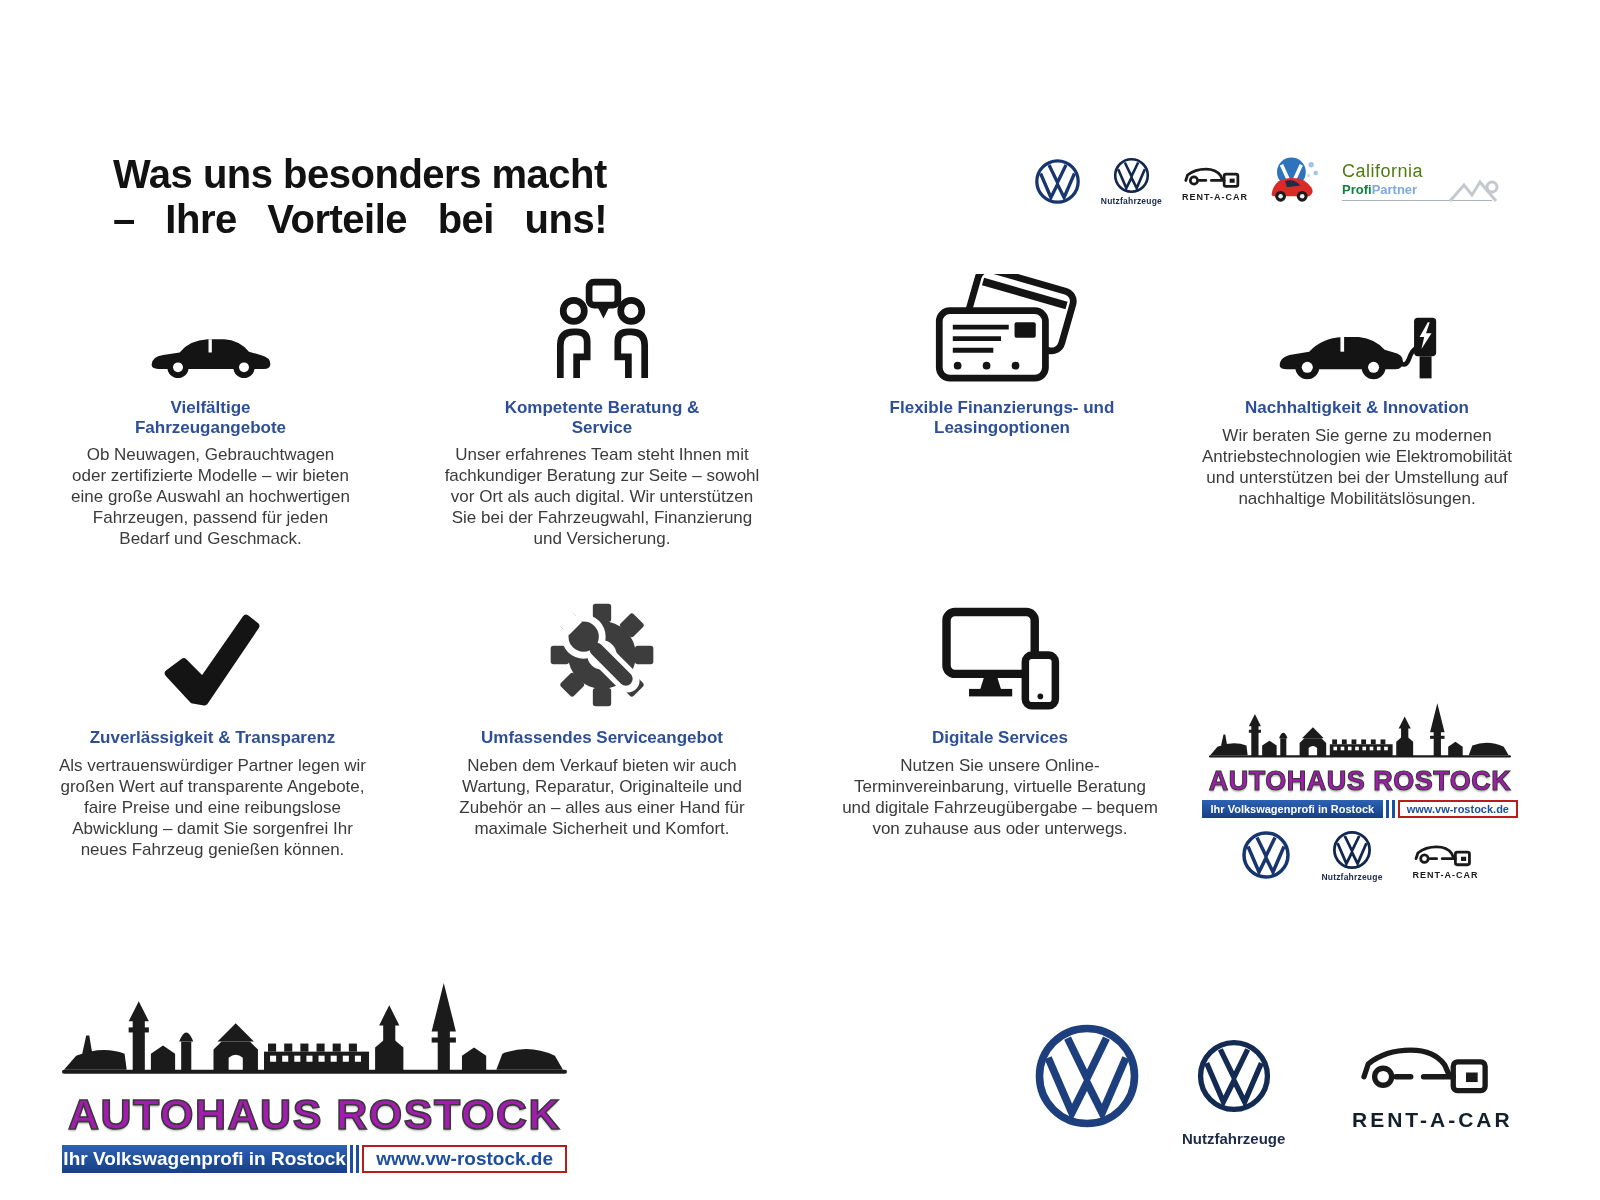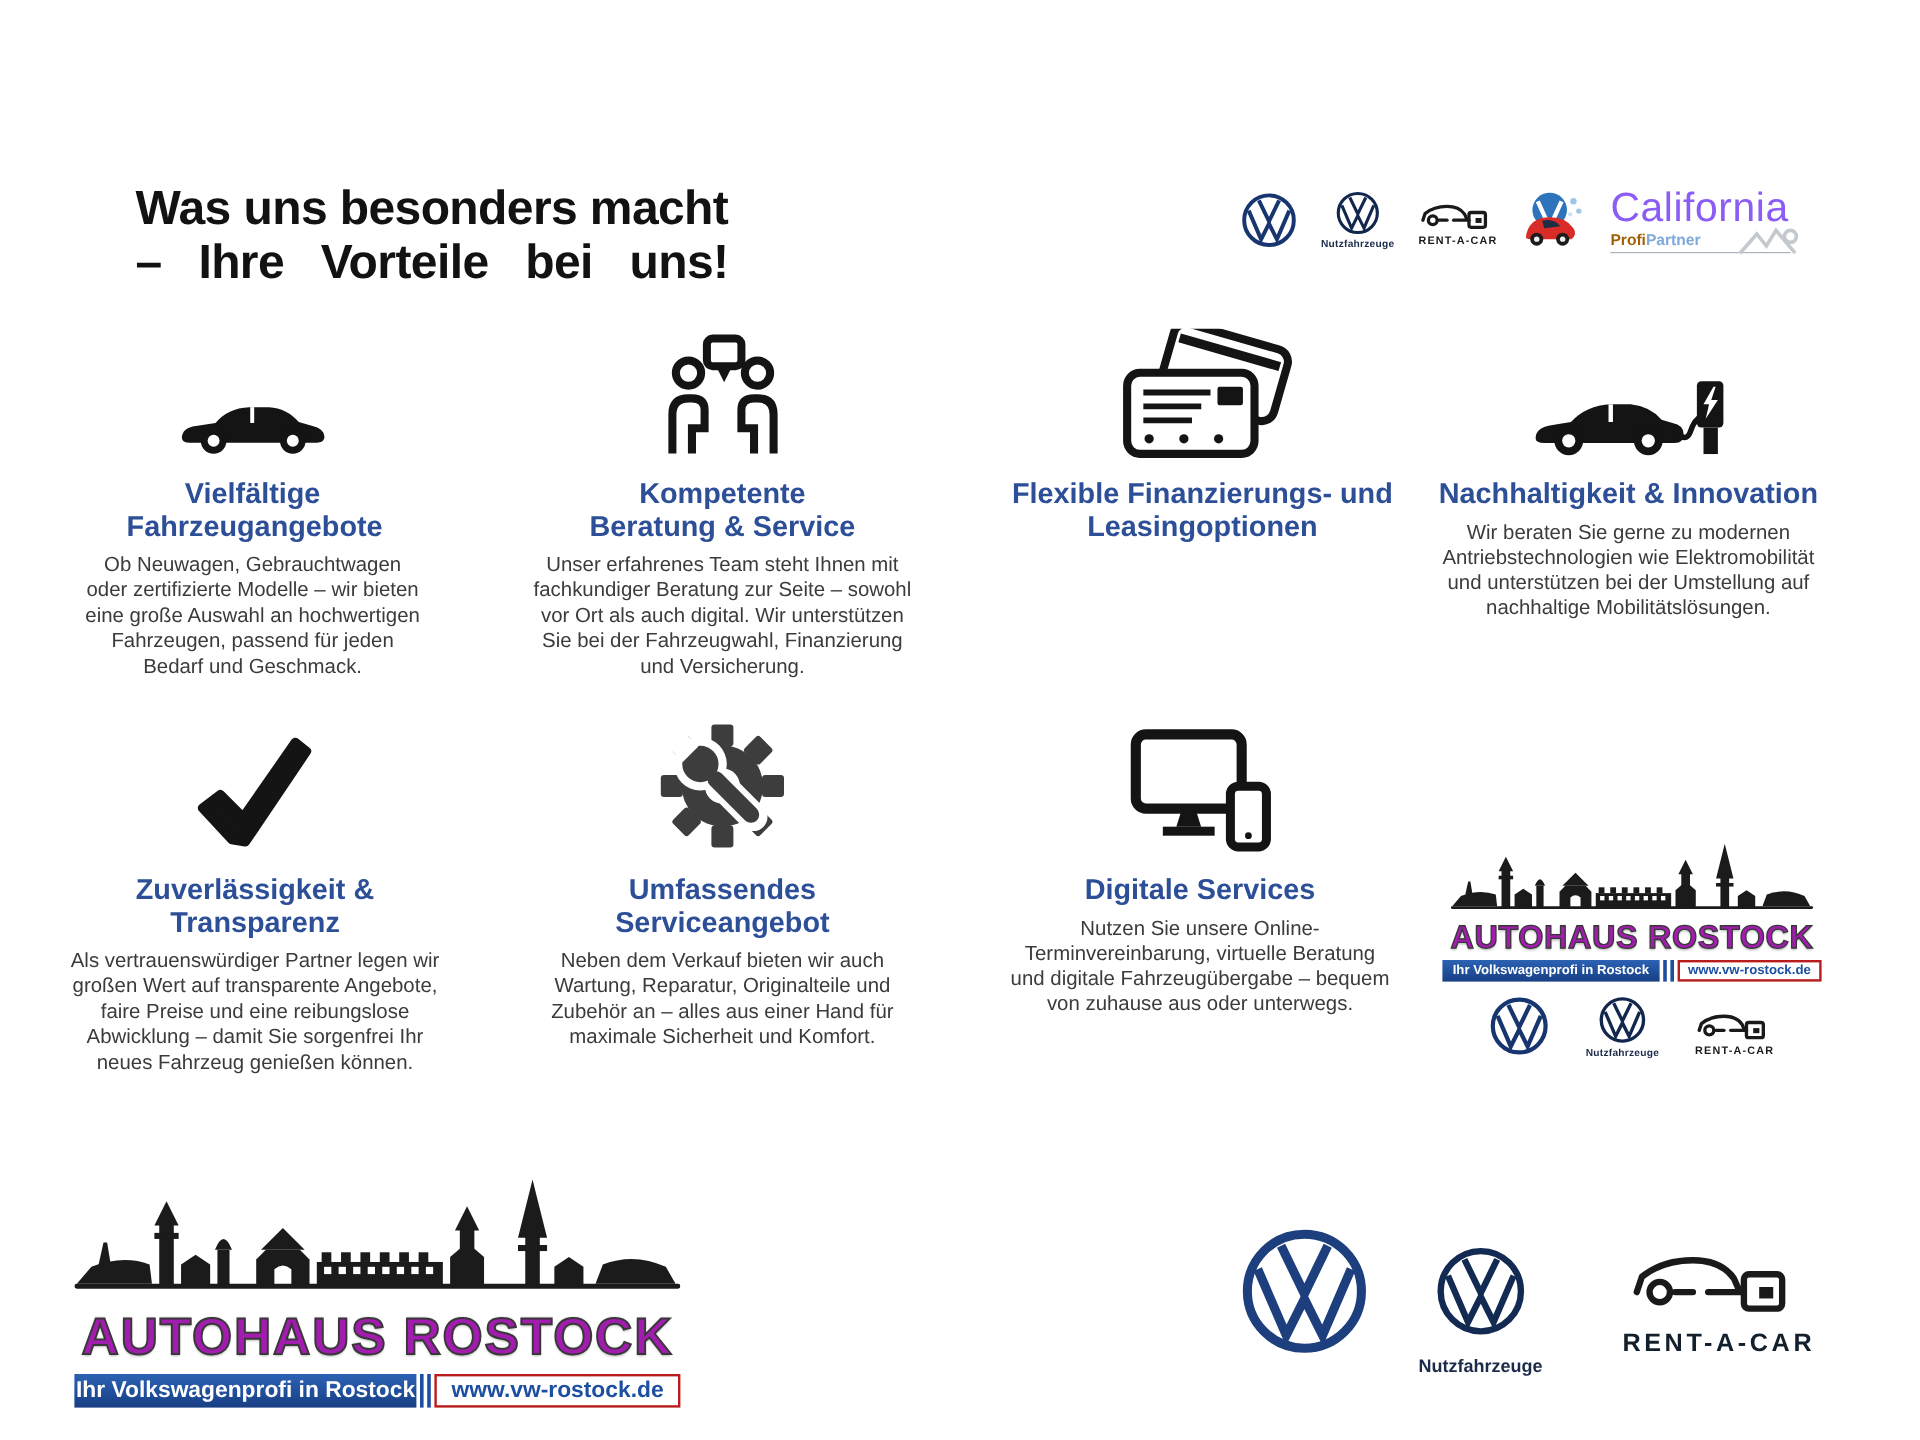--- a/index.html
+++ b/index.html
@@ -16,31 +16,31 @@
 
   
   .header-logos { position:absolute; top:156px; right:108px; display:flex; align-items:center; gap:20px; }
   .logo-col { display:flex; flex-direction:column; align-items:center; }
   .vw { display:block; }
   .vw-blue  { color:#17356f; }
   .vw-dark  { color:#12274e; }
   .micro-label { font-size:8.5px; font-weight:bold; color:#1c2b4a; margin-top:2px; letter-spacing:0.2px; }
   .rac-label { font-size:9px; font-weight:bold; color:#1a1a1a; letter-spacing:1px; margin-top:2px; }
   .california { display:flex; flex-direction:column; line-height:1; position:relative; }
-  .california .cal-name { font-size:34px; color:#8b5cf6; letter-spacing:0.5px; }
+  .california .cal-name { font-size:18px; color:#4d7c0f; letter-spacing:0.5px; }
   .california .cal-sub { font-size:13px; font-weight:bold; margin-top:3px; border-bottom:1.5px solid #aab2ba; padding-bottom:4px; width:150px; }
-  .cal-profi { color:#a16207; } .cal-partner { color:#7fa9d9; }
+  .cal-profi { color:#15803d; } .cal-partner { color:#7fa9d9; }
   .cal-mountain { position:absolute; right:-8px; bottom:-2px; }
 
   
   .cell { position:absolute; text-align:center; }
   .icon-box { display:flex; align-items:flex-end; justify-content:center; }
   .row1 .icon-box { height:118px; margin-bottom:14px; }
   .row2 .icon-box { height:112px; margin-bottom:18px; }
-  .feat-title { font-size:24px; font-weight:bold; color:#2d4f97; line-height:1.15; margin-bottom:7px; }
+  .feat-title { font-size:17px; font-weight:bold; color:#2d4f97; line-height:1.15; margin-bottom:7px; }
   .t-narrow  { max-width:210px; margin-left:auto; margin-right:auto; }
   .t-narrow2 { max-width:250px; margin-left:auto; margin-right:auto; }
   .feat-text { font-size:17px; color:#3b3b3b; line-height:1.24; }
 
   
   .dealer-name {
     font-weight:800; color:#a21caf; letter-spacing:1px; white-space:nowrap;
     -webkit-text-stroke:1.6px #383838;
     text-shadow:0 2px 2px rgba(0,0,0,0.28), 0 -1px 0 #ececec;
     text-align:center;

